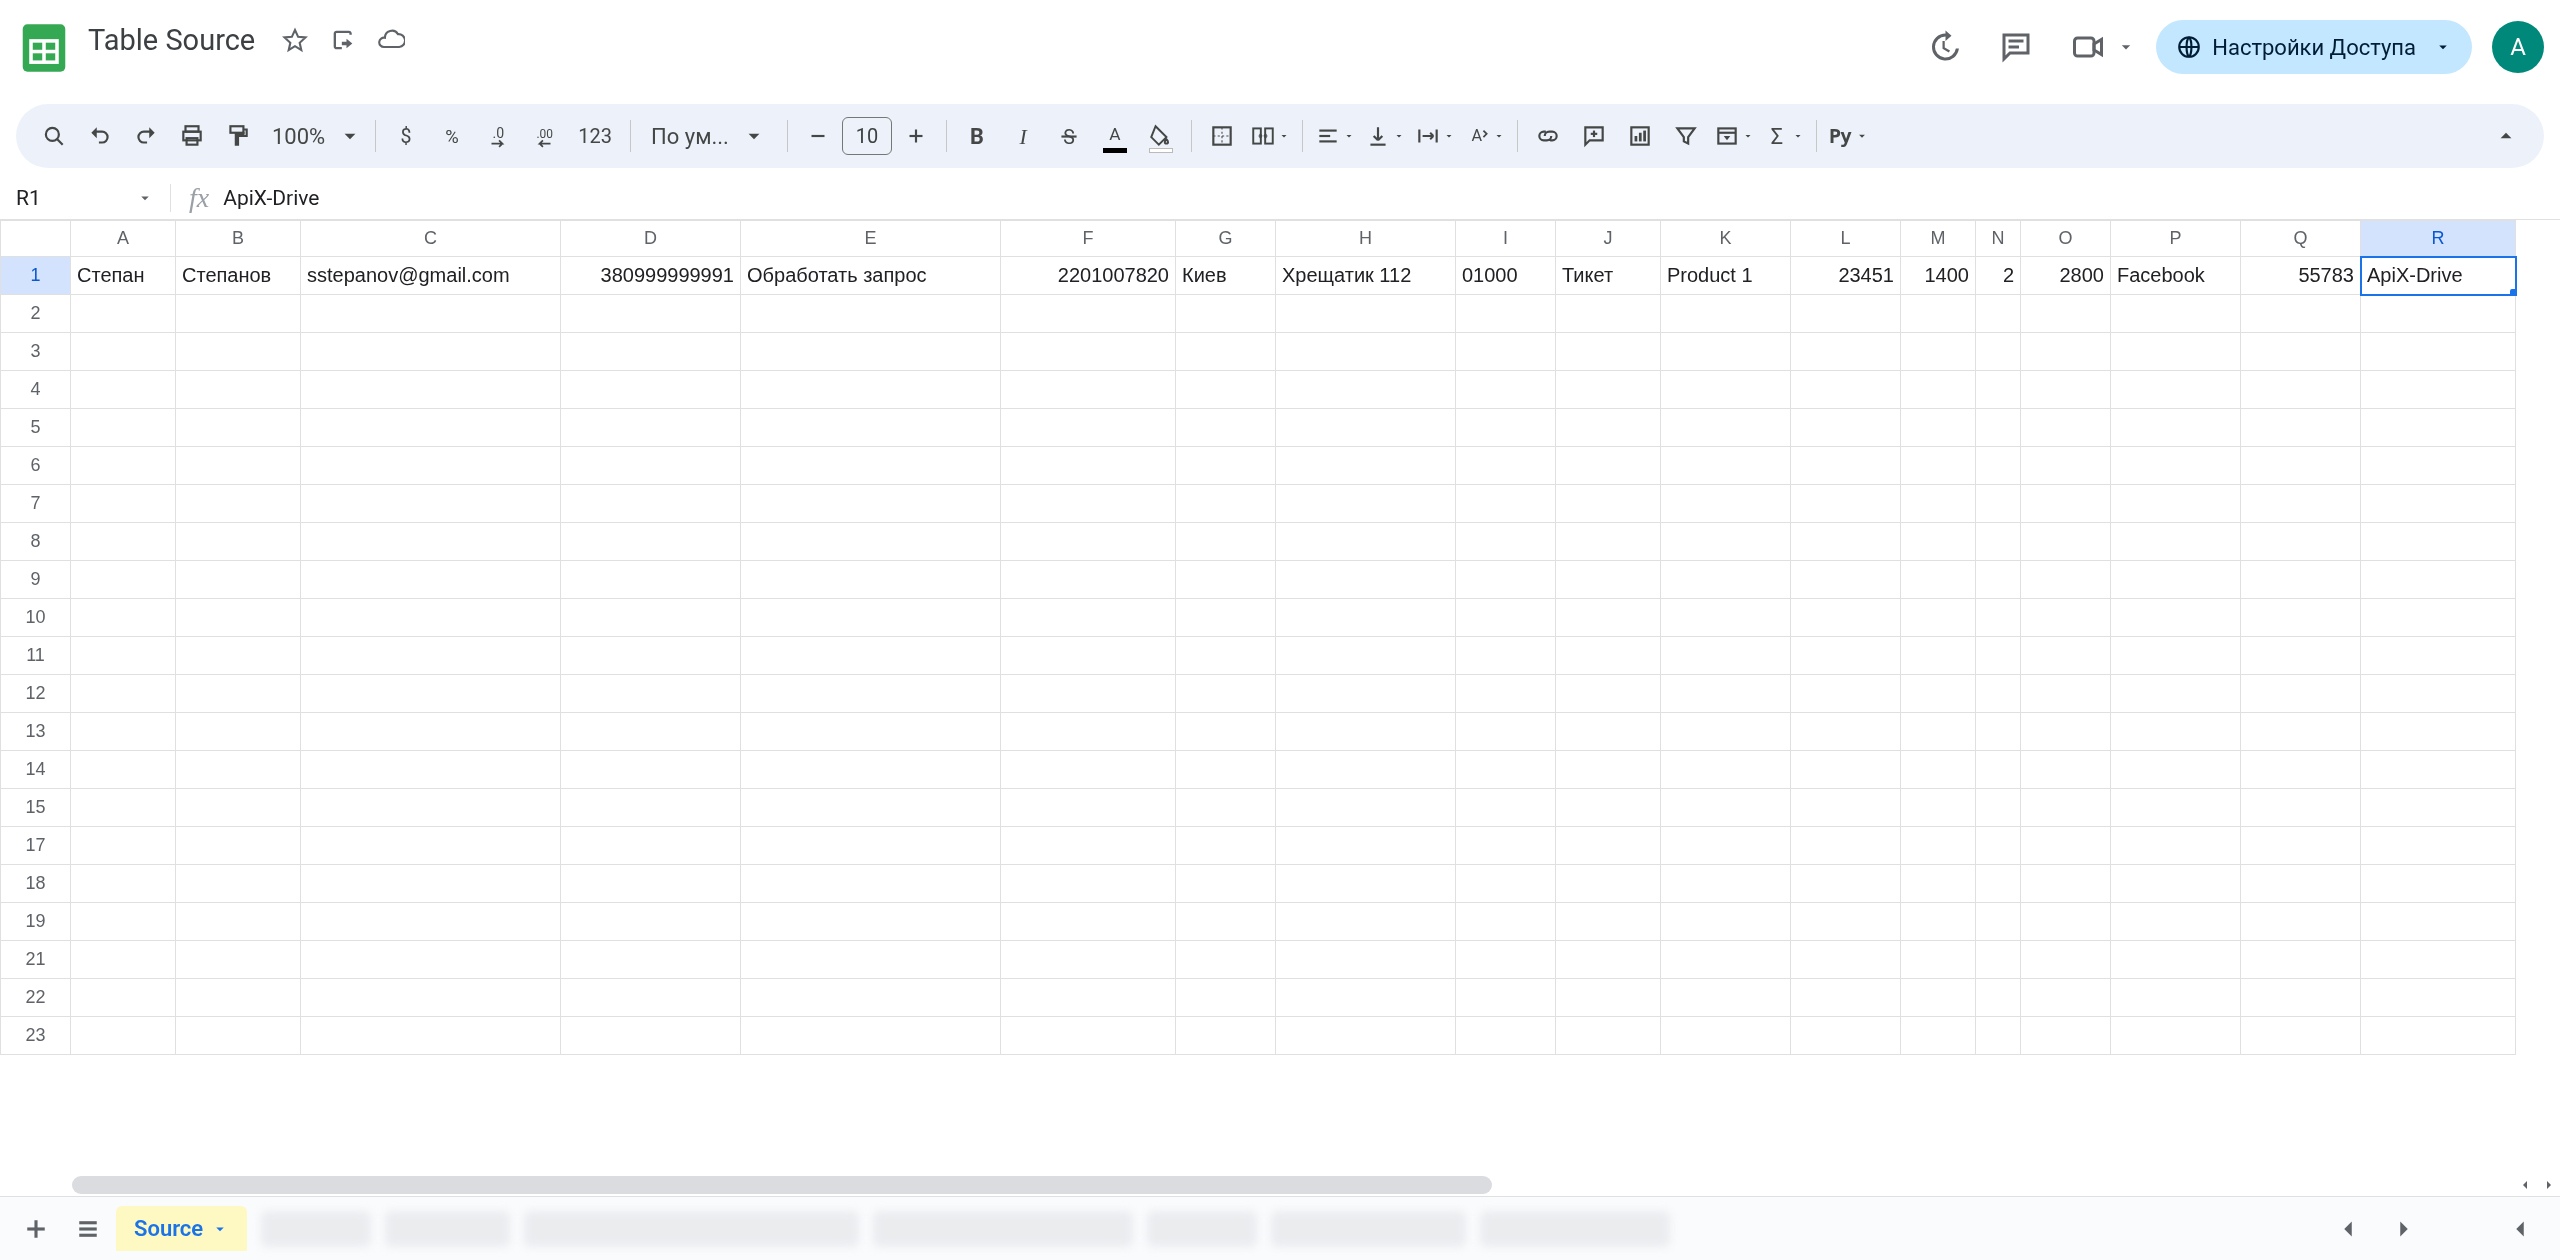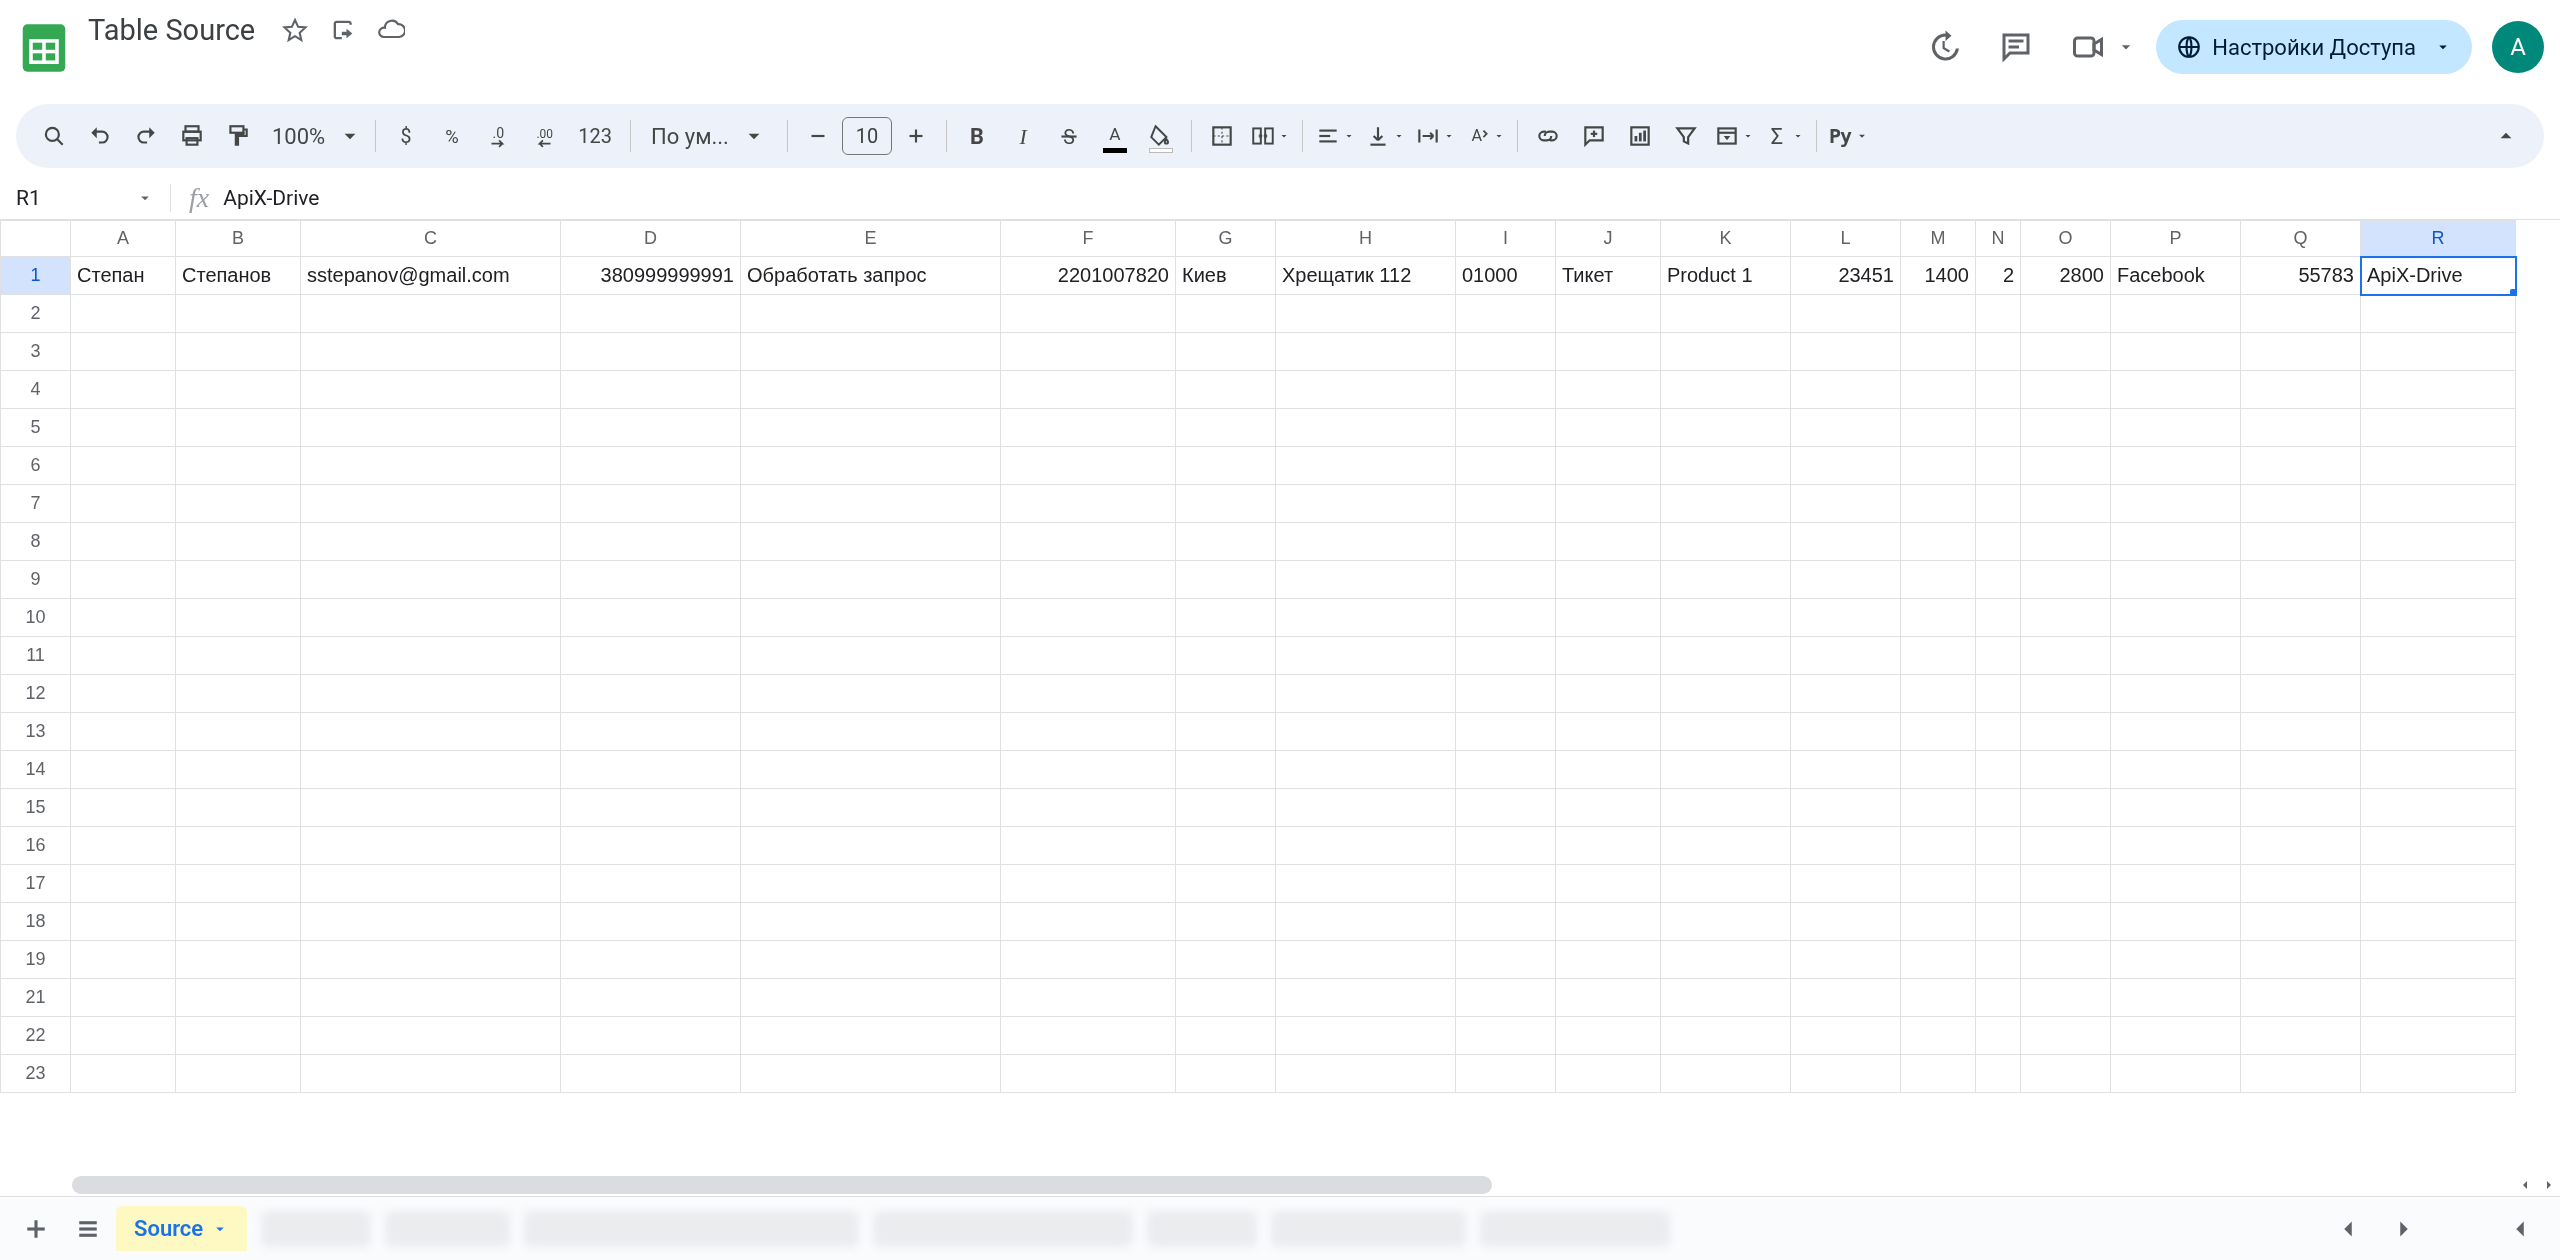--- a/index.html
+++ b/index.html
@@ -33,21 +33,21 @@
     padding: 8px 16px 0 12px;
     height: 104px;
   }
   .logo {
     width: 64px; height: 64px;
     display:flex; align-items:center; justify-content:center;
     margin-top: 8px;
     margin-right: 4px;
   }
   .logo svg { width: 52px; height: 52px; }
-  .title-col { display:flex; flex-direction:column; }
+  .title-col { display:flex; flex-direction:column;margin-top:10px; }
   .title-row { display:flex; align-items:center; gap: 12px; height: 44px; }
   .doc-title { font-size: 29px; color:#3c4043; padding: 2px 8px; }
   .icon-btn {
     width: 40px; height:40px; display:flex; align-items:center; justify-content:center;
     border-radius:50%; cursor:pointer; color: var(--icon-gray);
   }
   .title-icons .icon-btn svg { width:28px; height:28px; }
   .menubar { display:flex; gap: 2px; margin-top: 2px; margin-left: -2px; }
   .menu-item { padding: 6px 12px; font-size: 22px; color:#202124; border-radius: 6px; cursor:pointer; }
   .header-right { margin-left:auto; display:flex; align-items:center; gap: 20px; margin-top:12px; }
@@ -872,41 +872,20 @@
           <td></td>
           <td></td>
           <td></td>
           <td></td>
           <td></td>
           <td></td>
           <td></td>
           <td></td>
         </tr>
         <tr>
-          <td class="row-header">16</td>
-          <td></td>
-          <td></td>
-          <td></td>
-          <td></td>
-          <td></td>
-          <td></td>
-          <td></td>
-          <td></td>
-          <td></td>
-          <td></td>
-          <td></td>
-          <td></td>
-          <td></td>
-          <td></td>
-          <td></td>
-          <td></td>
-          <td></td>
-          <td></td>
-        </tr>
-        <tr>
           <td class="row-header">17</td>
           <td></td>
           <td></td>
           <td></td>
           <td></td>
           <td></td>
           <td></td>
           <td></td>
           <td></td>
           <td></td>

